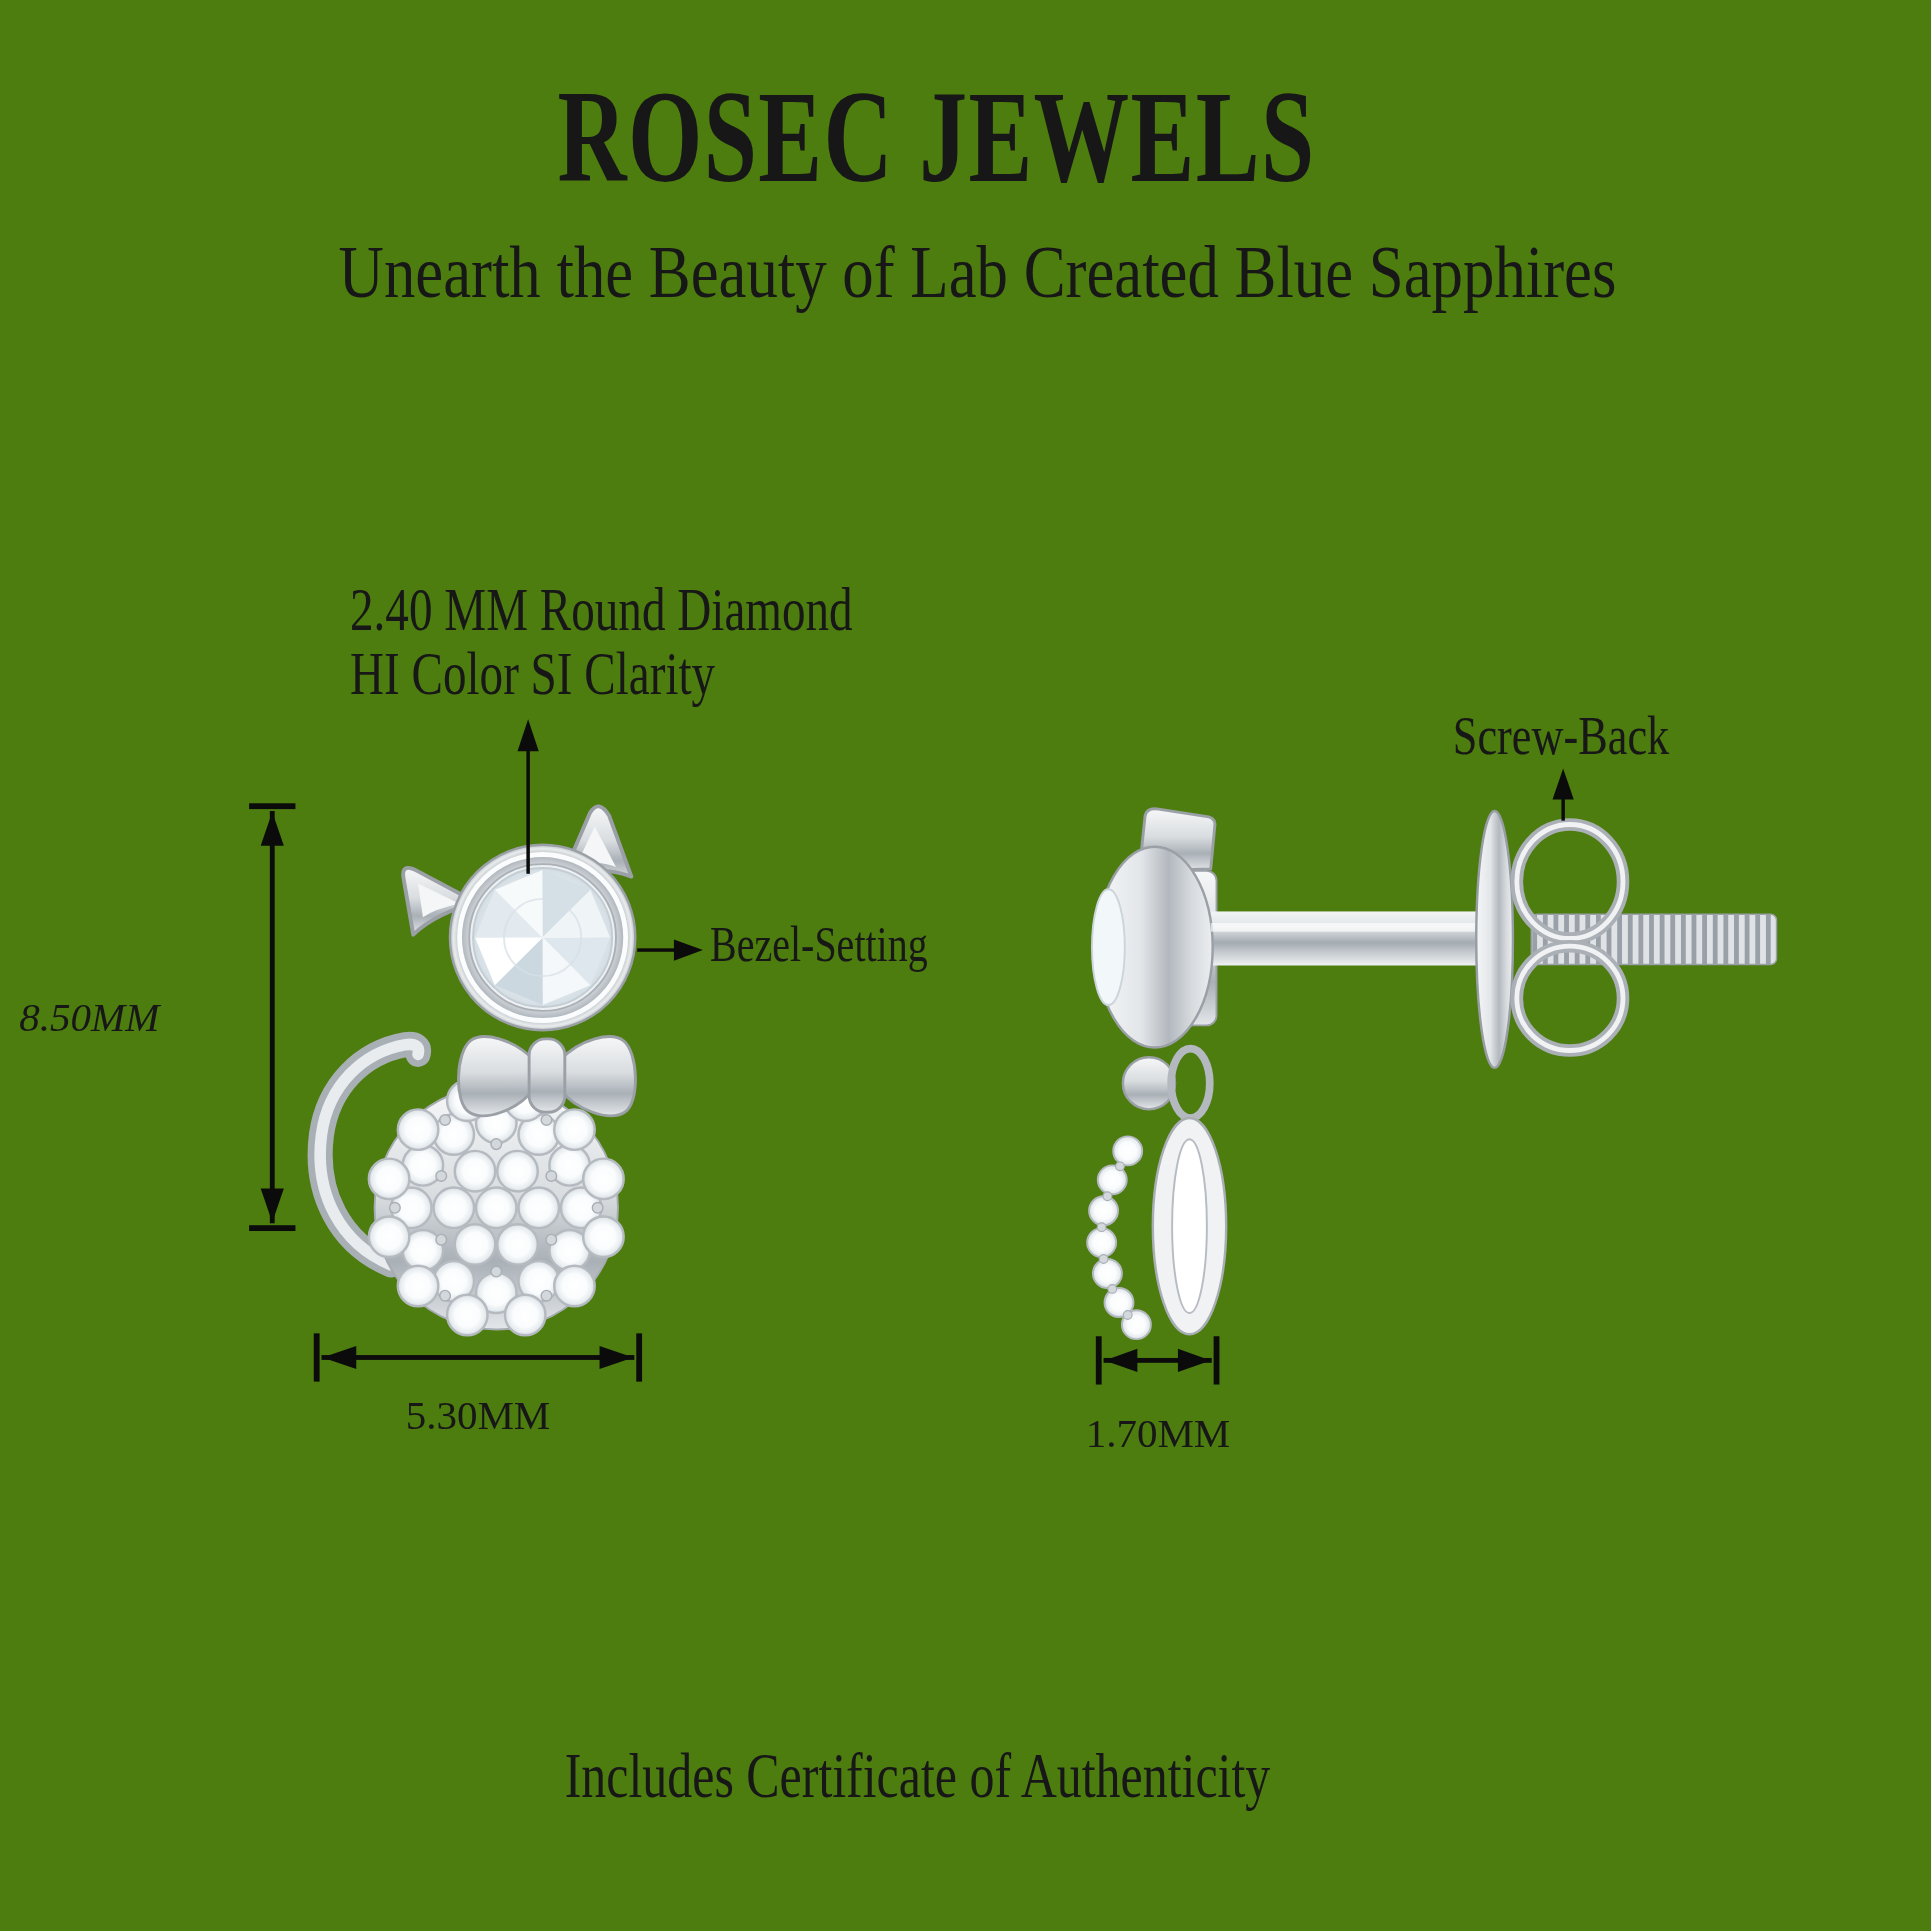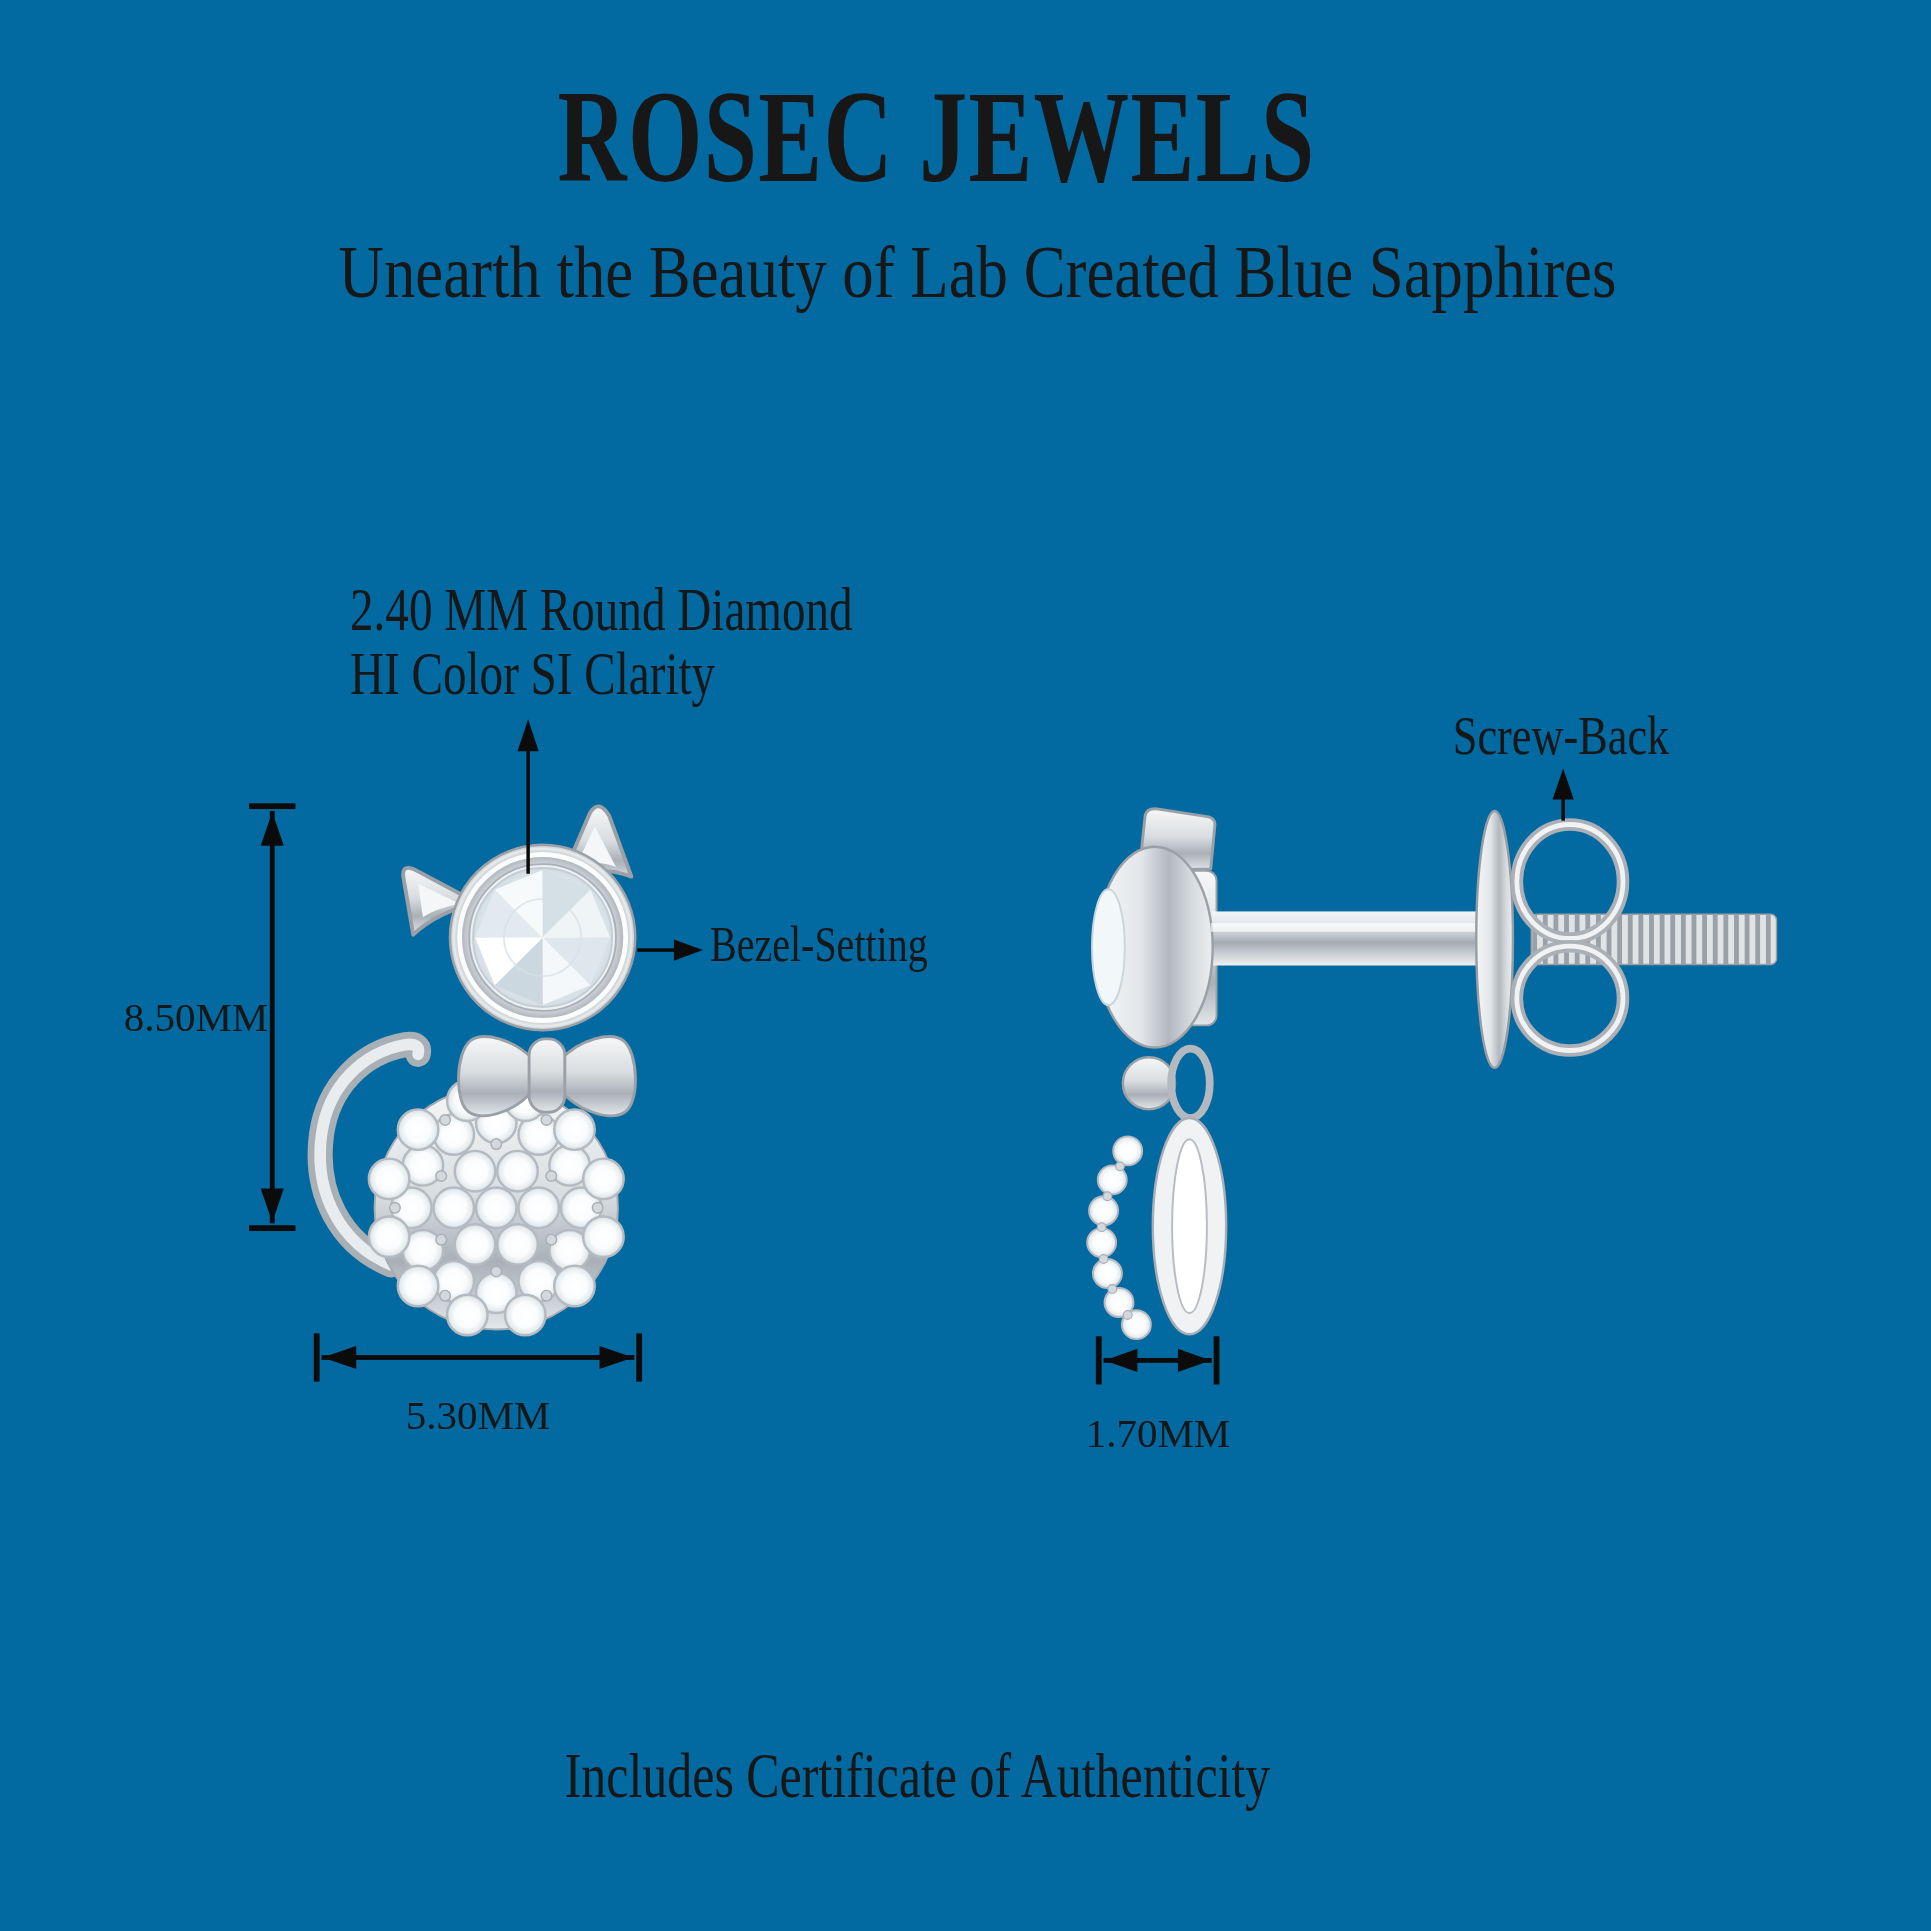--- a/index.html
+++ b/index.html
@@ -1,31 +1,31 @@
 <!DOCTYPE html>
 <html><head>
 <meta charset="utf-8">
 <style>
   html,body{margin:0;padding:0;background:#ffffff;}
-  .canvas{position:relative;width:1931px;height:1931px;background:#0369a1;overflow:hidden;
+  .canvas{position:relative;width:1931px;height:1931px;background:#4d7c0f;overflow:hidden;
           font-family:"Liberation Serif", serif;color:#171717;}
   .abs{position:absolute;}
   .art{position:absolute;left:0;top:0;width:1931px;height:1931px;}
   .title{left:164px;top:71px;width:1545px;text-align:center;font-size:131px;font-weight:700;
          letter-spacing:1.9px;transform:scaleX(.73);transform-origin:50% 50%;white-space:nowrap;line-height:1;}
   .subtitle{left:205px;top:236px;width:1545px;text-align:center;font-size:73px;font-weight:400;
          transform:scaleX(.86);transform-origin:50% 50%;white-space:nowrap;line-height:1;}
   .stone-note{left:350px;top:577px;font-size:62px;line-height:64px;transform:scaleX(.76);
          transform-origin:0 0;white-space:nowrap;}
   .bezel-note{left:710px;top:919px;font-size:50px;line-height:1;transform:scaleX(.8);
          transform-origin:0 0;white-space:nowrap;}
   .screw-note{left:1368px;top:709px;width:386px;text-align:center;font-size:54px;line-height:1;
          transform:scaleX(.82);transform-origin:50% 50%;white-space:nowrap;}
   .dim-label{font-size:41px;line-height:1;white-space:nowrap;}
-  .dim-h-label{left:19.3px;top:997px;width:249px;text-align:right;}
+  .dim-h-label{left:19.3px;top:997px;width:249px;font-style:italic;}
   .dim-w-label{left:333px;top:1367px;width:290px;text-align:center;margin-top:28px;}
   .dim-t-label{left:1013px;top:1413px;width:290px;text-align:center;}
   .footer-note{left:145px;top:1744px;width:1545px;text-align:center;font-size:64px;
          transform:scaleX(.78);transform-origin:50% 50%;white-space:nowrap;line-height:1;}
 </style>
 </head>
 <body>
 
 <div class="canvas">
 

